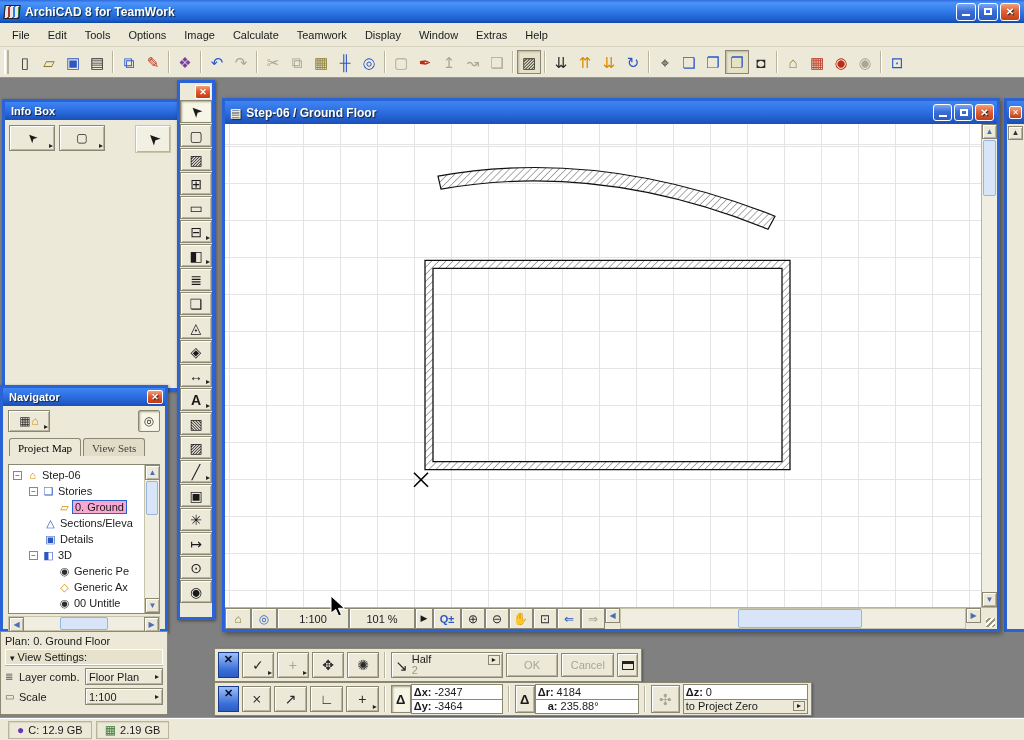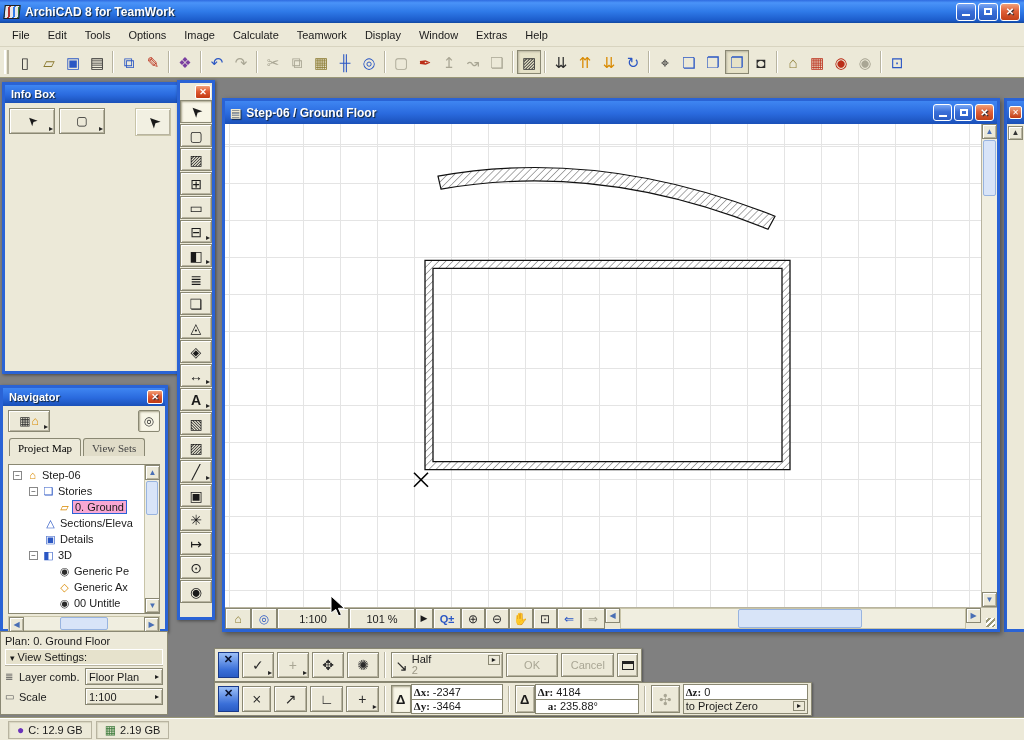--- a/index.html
+++ b/index.html
@@ -119,21 +119,21 @@
   .snapstack .v { color:#9a9684; }
   .snaparr { position:absolute; right:2px; top:2px; width:12px; height:10px; border:1px solid #8a8873; background:#ECE9D8; font-size:8px; line-height:8px; text-align:center; }
   .okbtn { width:56px; height:24px; color:#a9a694; }
   .minibtn { width:22px; height:24px; }
   .minibtn .wgly { width:12px; height:9px; border:1px solid #222; border-top:3px solid #222; display:block; }
   .dgrp { display:flex; align-items:center; gap:0; height:30px; }
   .dtoggle { width:20px; height:28px; font-weight:bold; font-size:13px; }
   .fields { display:flex; flex-direction:column; width:92px; height:30px; }
   .frow { flex:1; background:#fff; border:1px solid #8a8873; border-top:none; display:flex; align-items:center; padding:0 2px; gap:3px; }
   .frow:first-child { border-top:1px solid #8a8873; }
-  .flabel { font-weight:bold;font-family:Liberation Serif, serif; }
+  .flabel { font-weight:bold; }
   .frow.beige { background:#ECE9D8; }
   .farr { margin-left:auto; width:12px; height:10px; border:1px solid #8a8873; background:#ECE9D8; font-size:8px; line-height:8px; text-align:center; }
 
   
   .statusbar { position:absolute; left:0; right:0; bottom:0; height:22px; background:#ECE9D8; border-top:1px solid #fff; box-shadow:0 -1px 0 #9a9878; display:flex; align-items:center; padding:0 4px; }
   .stmsg { flex:1; }
   .stpanel { display:flex; align-items:center; gap:4px; border:1px solid #b8b4a0; box-shadow:inset 1px 1px 1px #d8d4c0; padding:1px 8px; margin-left:4px; height:18px; }
 
   .cursor { position:absolute; z-index:50; pointer-events:none; }
 </style>
@@ -388,21 +388,21 @@
       <div class="dhtrack">
           <div class="dhthumb sthumb"></div>
         </div>
       <div class="zb sbtn">
           <span>▶</span>
         </div>
       <div class="grip"></div>
     </div>
   </div>
 
-  <div class="palette" style="left:2px;top:4px;width:200px;height:292px">
+  <div class="palette" style="left:2px;top:21px;width:200px;height:292px">
     <div class="ptitle">
       <span>Info Box</span>
       <span class="pclose">
           <span>✕</span>
         </span>
     </div>
     <div class="ib-row">
       <div class="btn3d ib-btn">
         <i class="g rot sm">➤</i>
         <b class="sub">▸</b>

